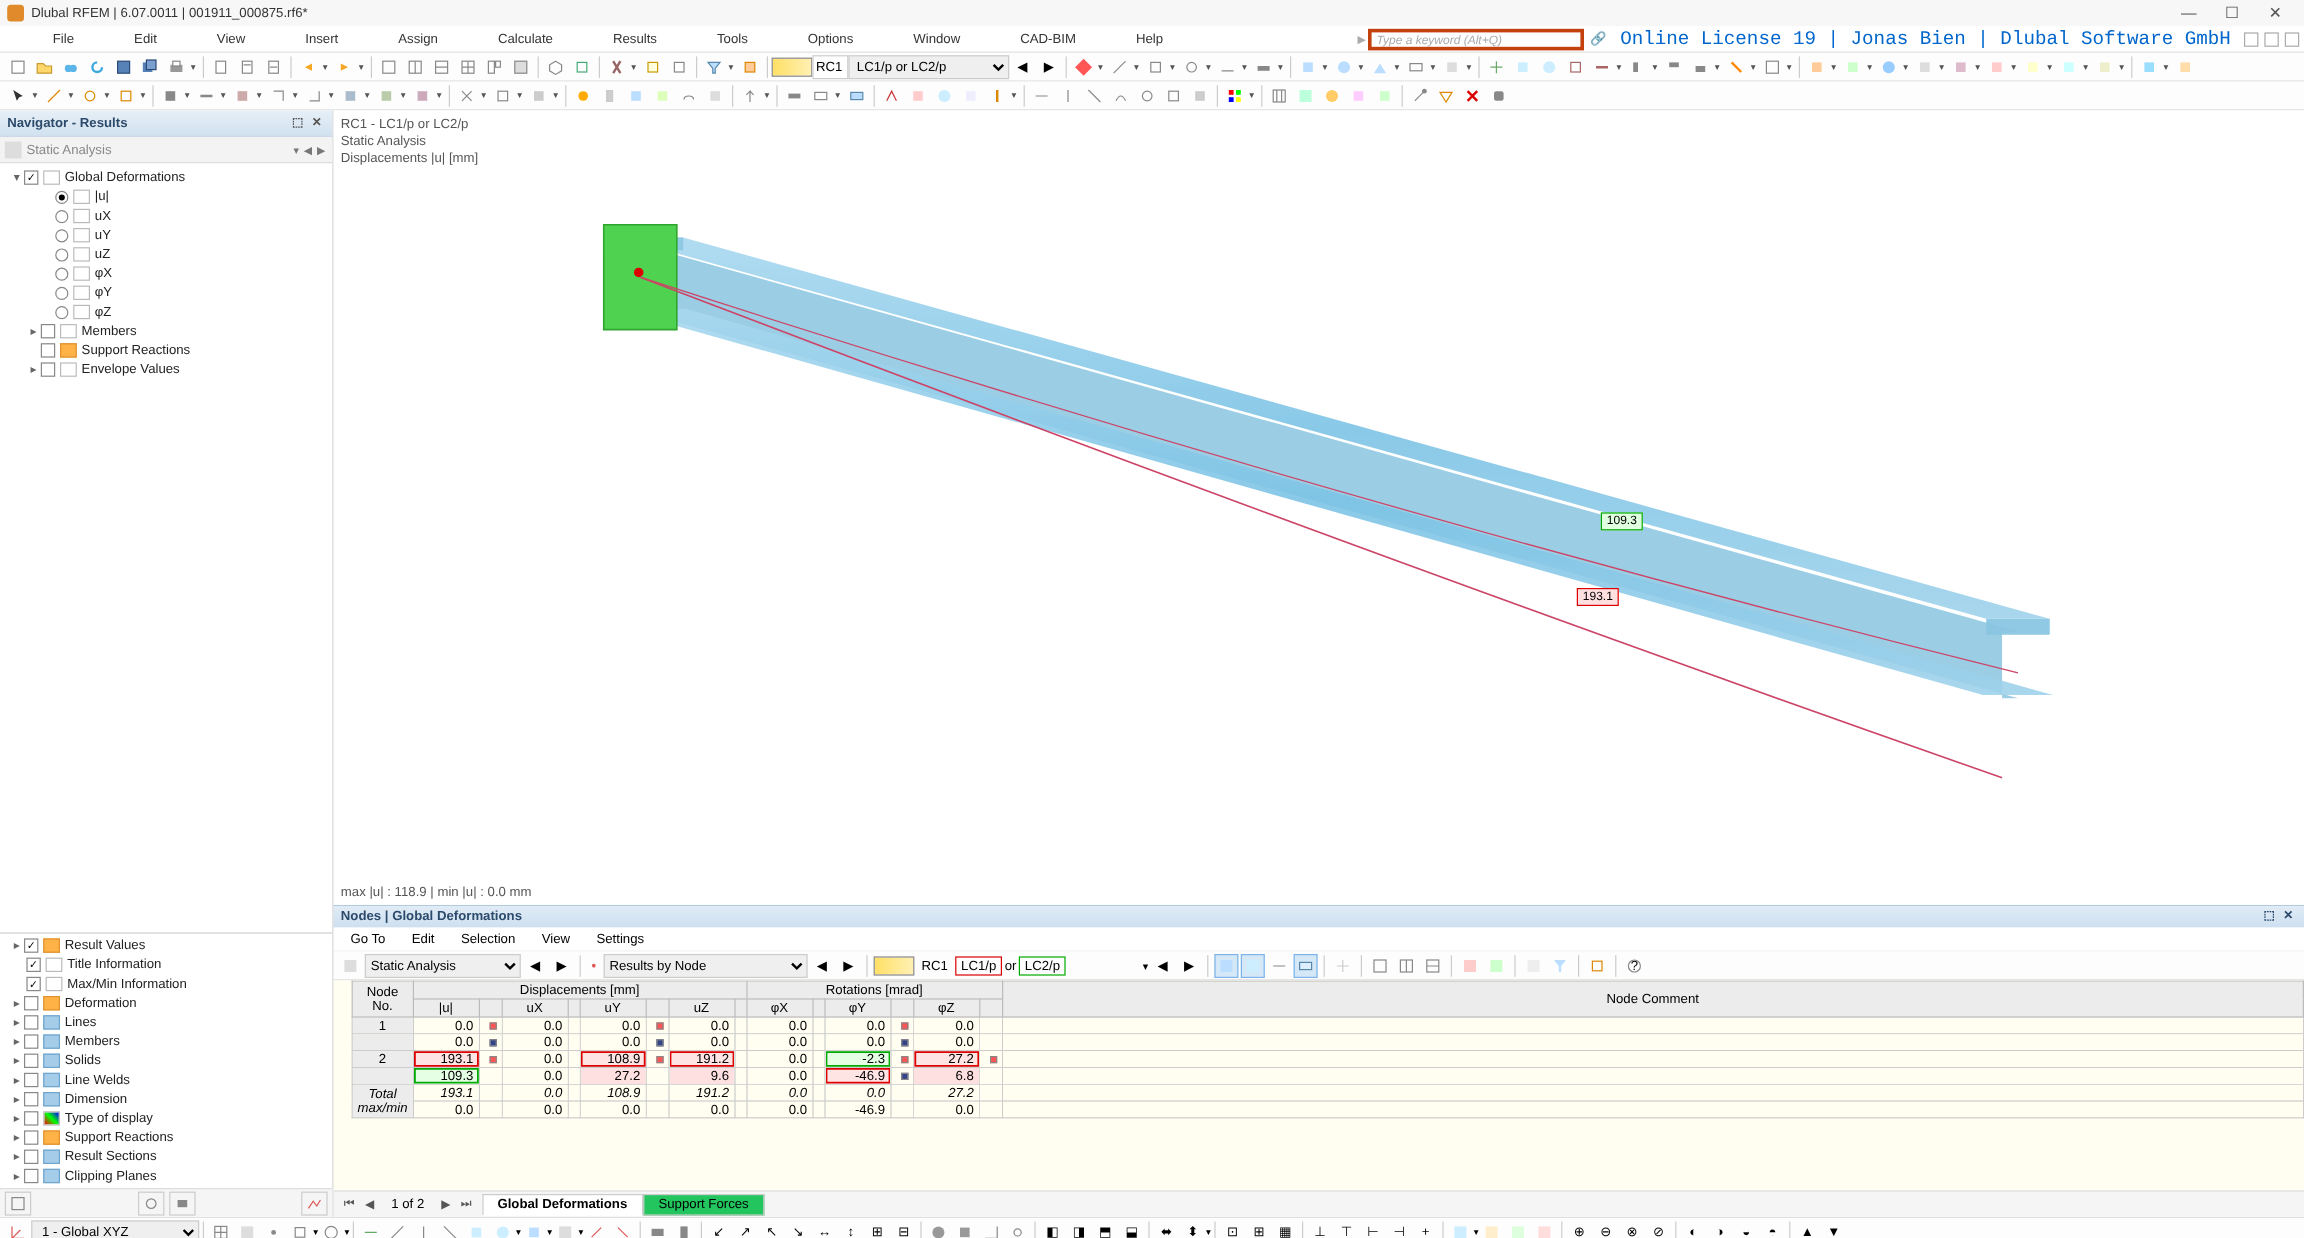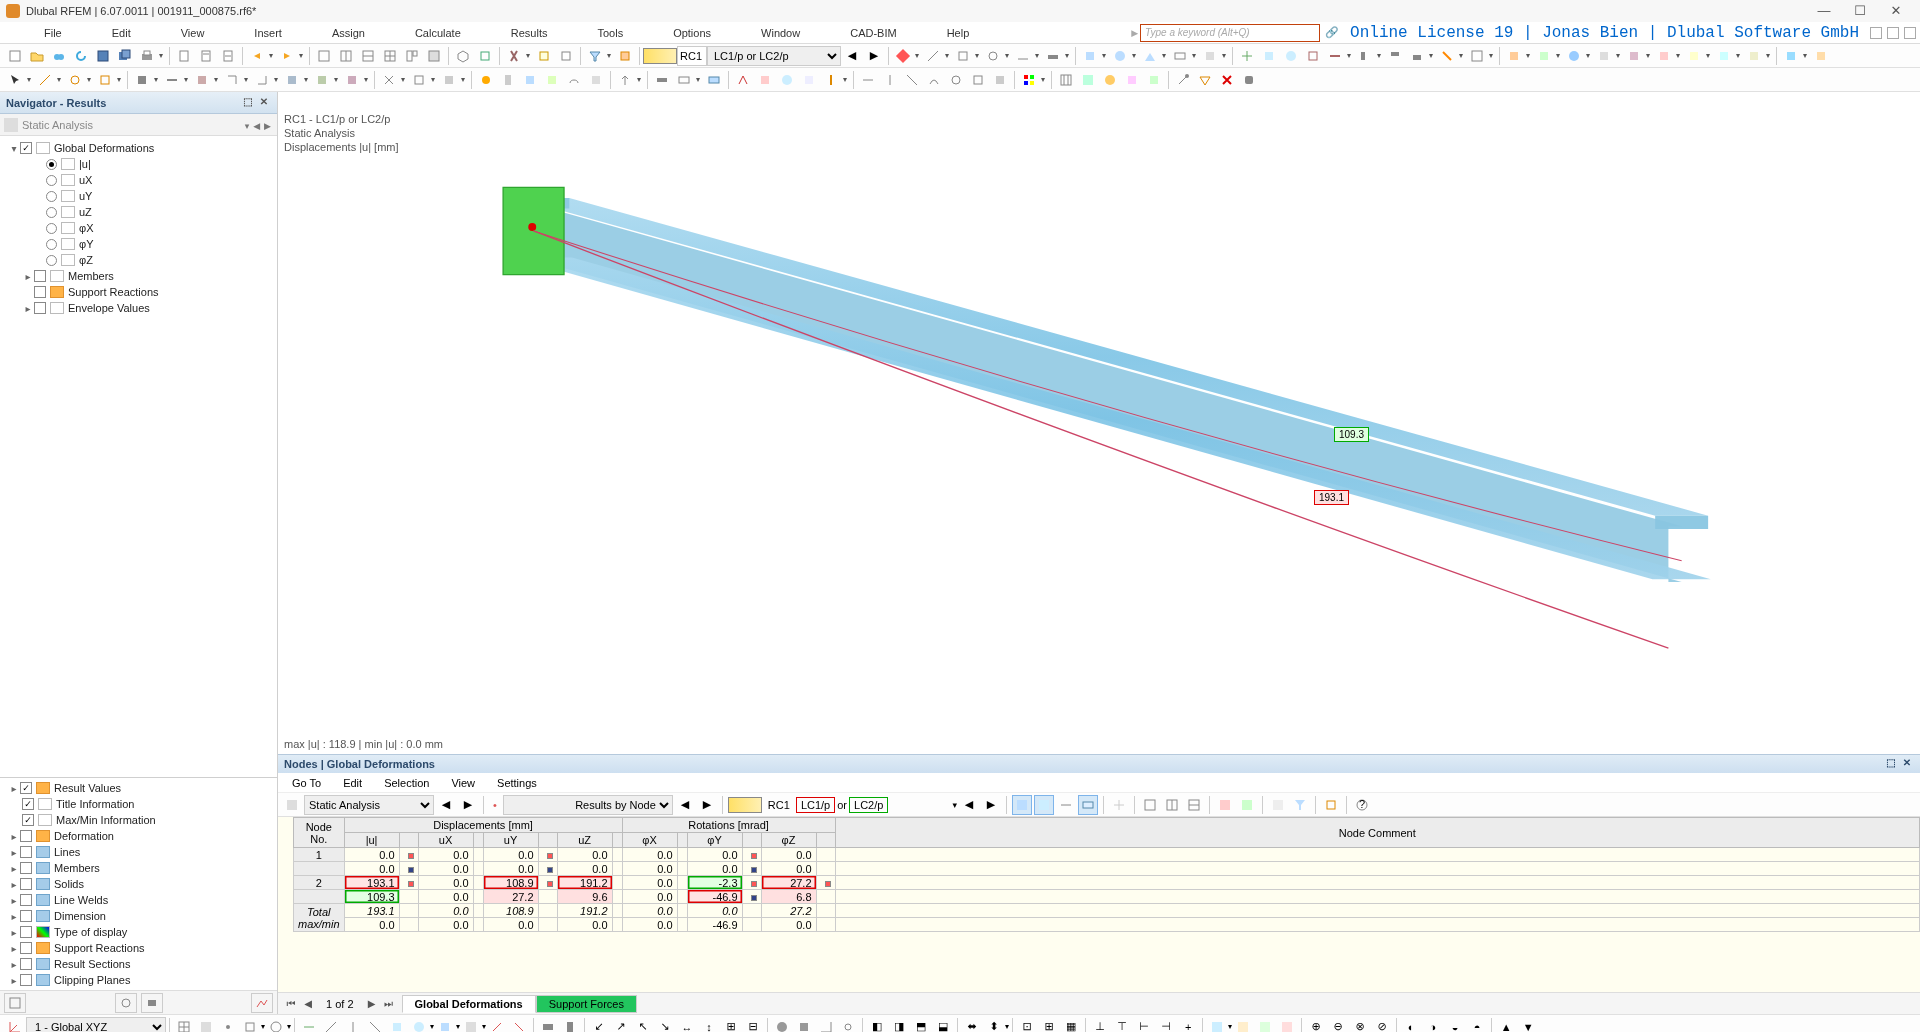--- a/index.html
+++ b/index.html
@@ -6,21 +6,21 @@
 html, body { width: 1920px; height: 1032px; background: #fff; overflow: hidden; }
 
 .titlebar { height: 22px; background: #f7f7f7; display: flex; align-items: center; padding: 0 6px; color: #333; }
 .titlebar .icon { width: 14px; height: 14px; background: #e08a2b; border-radius: 3px; margin-right: 6px; }
 .titlebar .spacer { flex: 1; }
 .titlebar .winbtn { width: 36px; height: 22px; text-align: center; line-height: 22px; font-size: 13px; color: #555; cursor: pointer; }
 
 .menubar { height: 22px; background: #fff; display: flex; align-items: center; padding: 0 4px; gap: 2px; border-bottom: 1px solid #dcdcdc; }
 .menubar .menu { padding: 2px 8px; color: #333; cursor: pointer; margin-left: 32px; }
 .menubar .spacer { flex: 1; }
-.menubar .search { width: 180px; height: 18px; border: 1px solid #c2410c; padding: 0 4px; color: #aaa; font-style: italic; font-size: 10px; line-height: 16px; }
+.menubar .search { width: 180px; height: 18px; border: 3px solid #c2410c; padding: 0 4px; color: #aaa; font-style: italic; font-size: 10px; line-height: 16px; }
 .menubar .license { color: #0066cc; font-size: 16px; padding: 0 6px; font-family: Liberation Mono, monospace; }
 .menubar .tinyicon { width: 12px; height: 12px; border: 1px solid #aaa; margin-left: 3px; }
 
 .toolbar { height: 24px; background: #fdfdfd; border-bottom: 1px solid #e0e0e0; display: flex; align-items: center; padding: 0 4px; gap: 0; }
 .toolbar .btn { width: 20px; height: 20px; margin: 0 1px; border: 1px solid transparent; border-radius: 2px; display: flex; align-items: center; justify-content: center; cursor: pointer; position: relative; }
 .toolbar .sep { width: 1px; height: 18px; background: #ccc; margin: 0 3px; }
 .toolbar .dd { width: 8px; font-size: 8px; color: #555; padding-left: 1px; }
 .toolbar select, .toolbar .combo { height: 20px; border: 1px solid #ccc; font-size: 11px; padding: 0 2px; }
 .toolbar .combo.rc { width: 24px; }
 .toolbar .combo.lc { width: 134px; }
@@ -49,21 +49,21 @@
 .tree-item .catico.blue { background: #a5cce9; border-color: #6fa4cb; }
 .tree-item .label { color: #222; }
 .indent-1 { padding-left: 20px; }
 .indent-2 { padding-left: 44px; }
 
 .nav-lower { border-top: 1px solid #cfcfcf; padding: 2px; }
 .nav-tabs { height: 24px; background: #f5f5f5; border-top: 1px solid #ddd; display: flex; align-items: center; padding: 0 4px; gap: 4px; }
 .nav-tabs .ntbtn { width: 22px; height: 20px; border: 1px solid #ccc; display: flex; align-items: center; justify-content: center; cursor: pointer; }
 
 .viewport { flex: 1; position: relative; background: #ffffff; display: flex; flex-direction: column; }
-.vp-info { position: absolute; top: 20px; left: 6px; color: #555; line-height: 14px; }
+.vp-info { position: absolute; top: 5px; left: 6px; color: #555; line-height: 14px; }
 .vp-canvas { flex: 1; position: relative; }
 .vp-bottomtext { position: absolute; bottom: 4px; left: 6px; color: #555; }
 
 .results-panel { height: 260px; border-top: 1px solid #b5c9dc; display: flex; flex-direction: column; }
 .rp-header { height: 18px; background: linear-gradient(#e0ecf6, #cddff0); display: flex; align-items: center; padding: 0 6px; font-weight: bold; color: #2c4a6b; }
 .rp-header .spacer { flex: 1; }
 .rp-header .hicon { width: 14px; height: 14px; font-size: 10px; text-align: center; cursor: pointer; margin-left: 2px; }
 .rp-menubar { height: 20px; background: #fff; display: flex; align-items: center; gap: 2px; padding: 0 4px; border-bottom: 1px solid #eee; }
 .rp-menubar .rpm { padding: 0 10px; cursor: pointer; }
 .rp-tb { height: 24px; background: #fdfdfd; display: flex; align-items: center; padding: 0 4px; gap: 2px; border-bottom: 1px solid #e0e0e0; }
@@ -992,21 +992,21 @@
         <div class="btn">
             <svg width="14" height="14">
               <rect x="2" y="2" width="10" height="10" fill="#ddd"></rect>
             </svg>
           </div>
         <select style="width:130px;"><option>Static Analysis</option></select>
         <div class="btn">◀</div>
         <div class="btn">▶</div>
         <div class="sep"></div>
         <span style="color:#d55;padding:0 4px;">•</span>
-        <select style="width:170px;text-align:right;"><option>Results by Node</option></select>
+        <select style="width:170px;"><option>Results by Node</option></select>
         <div class="btn">◀</div>
         <div class="btn">▶</div>
         <div class="sep"></div>
         <div style="width:34px;height:16px;border:1px solid #888;background:linear-gradient(to right,#ffe066,#fff0b3);"></div>
         <span style="padding:0 4px;">RC1</span>
         <span class="lc-red">LC1/p</span>
         <span> or </span>
         <span class="lc-green">LC2/p</span>
         <span style="width:60px;"></span>
         <span style="font-size:9px;">▾</span>

